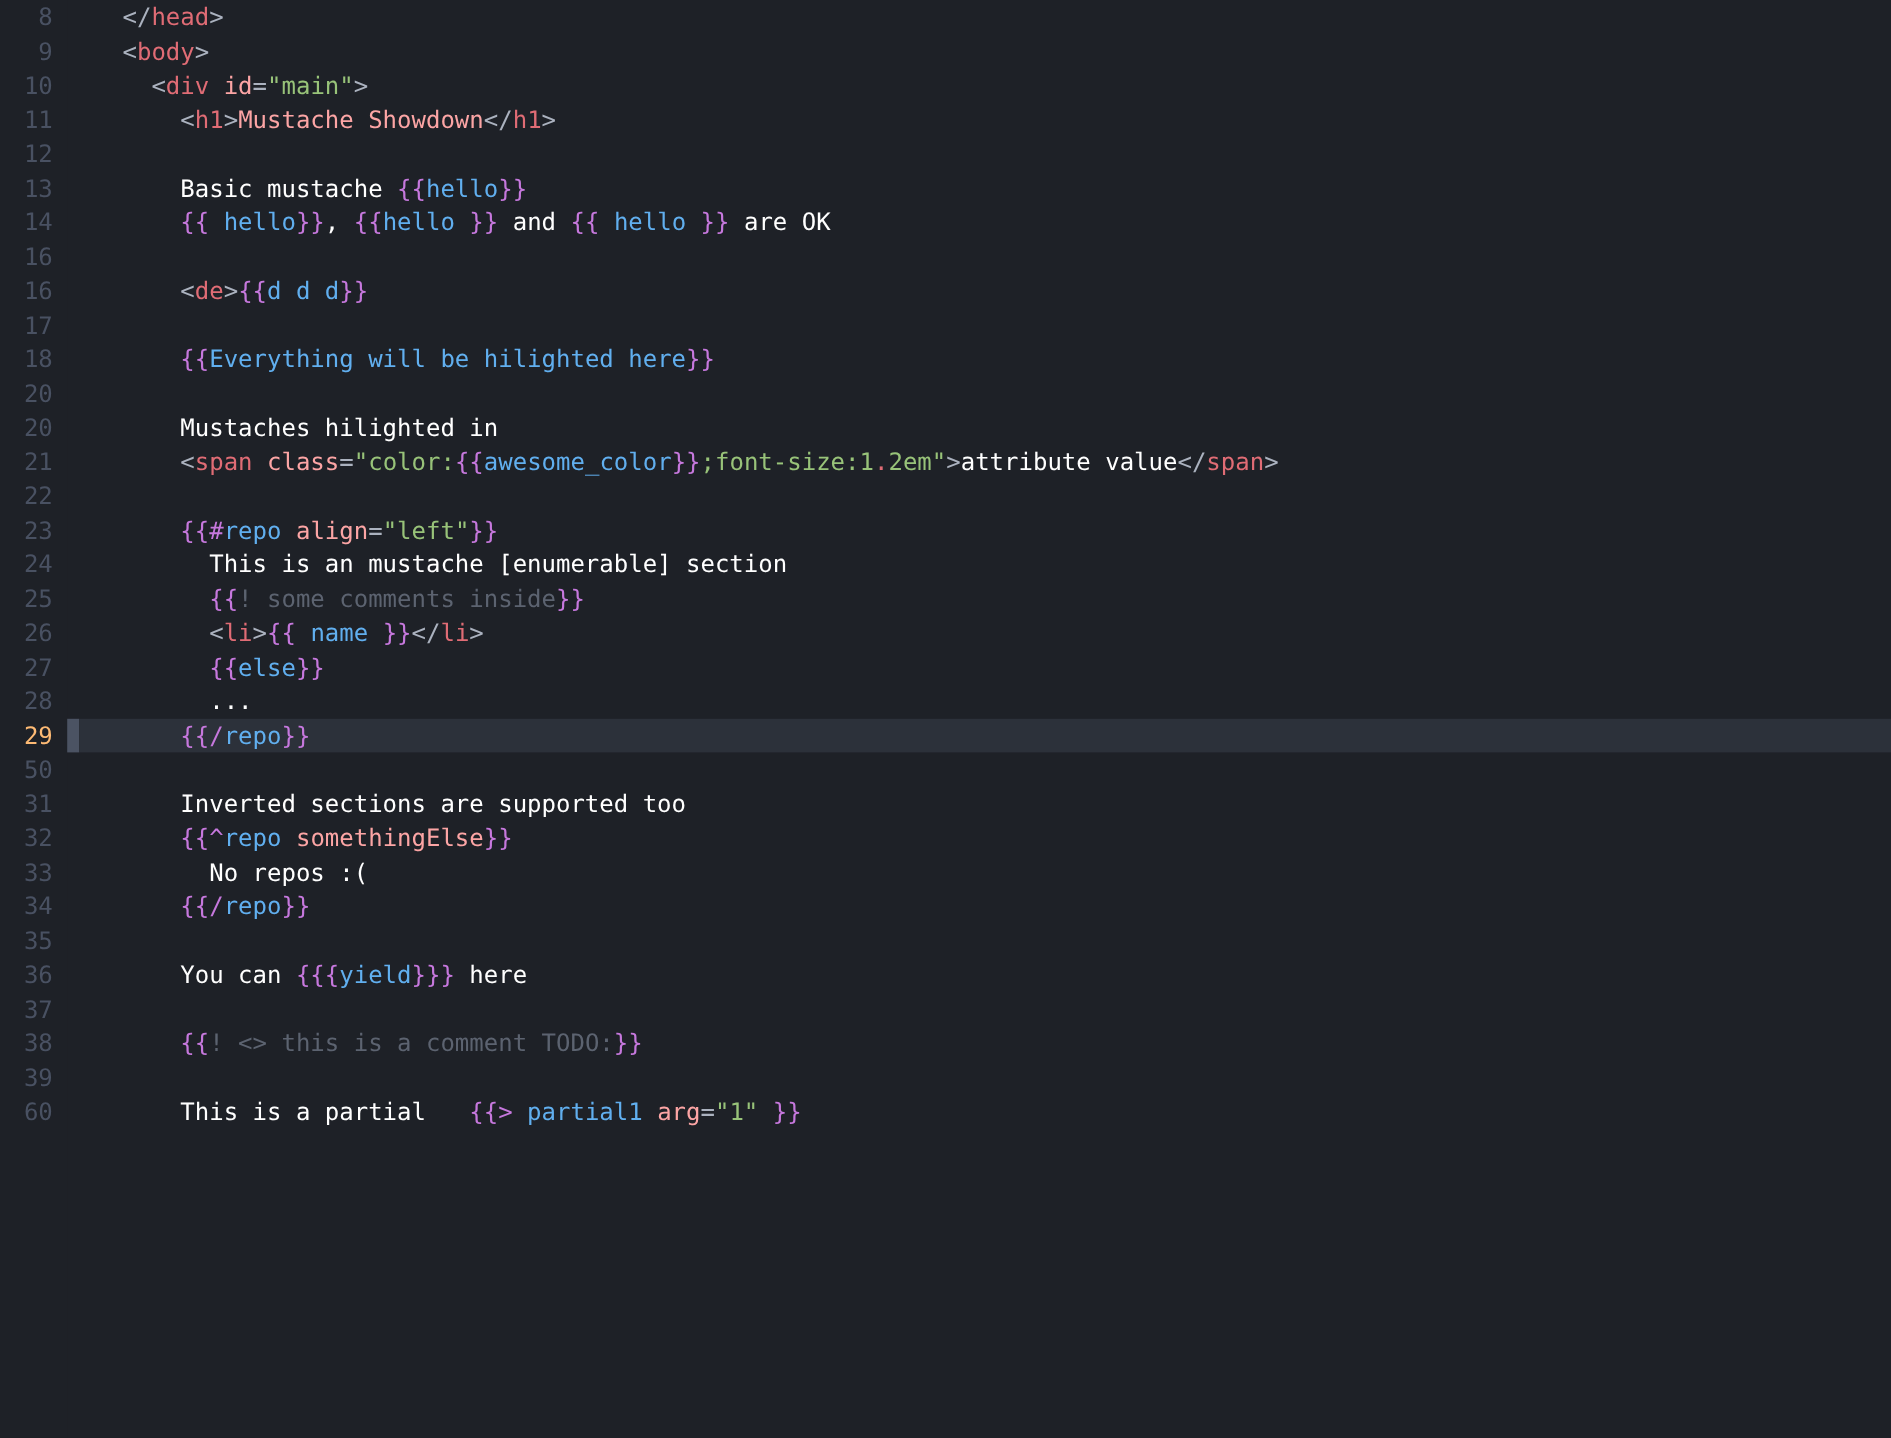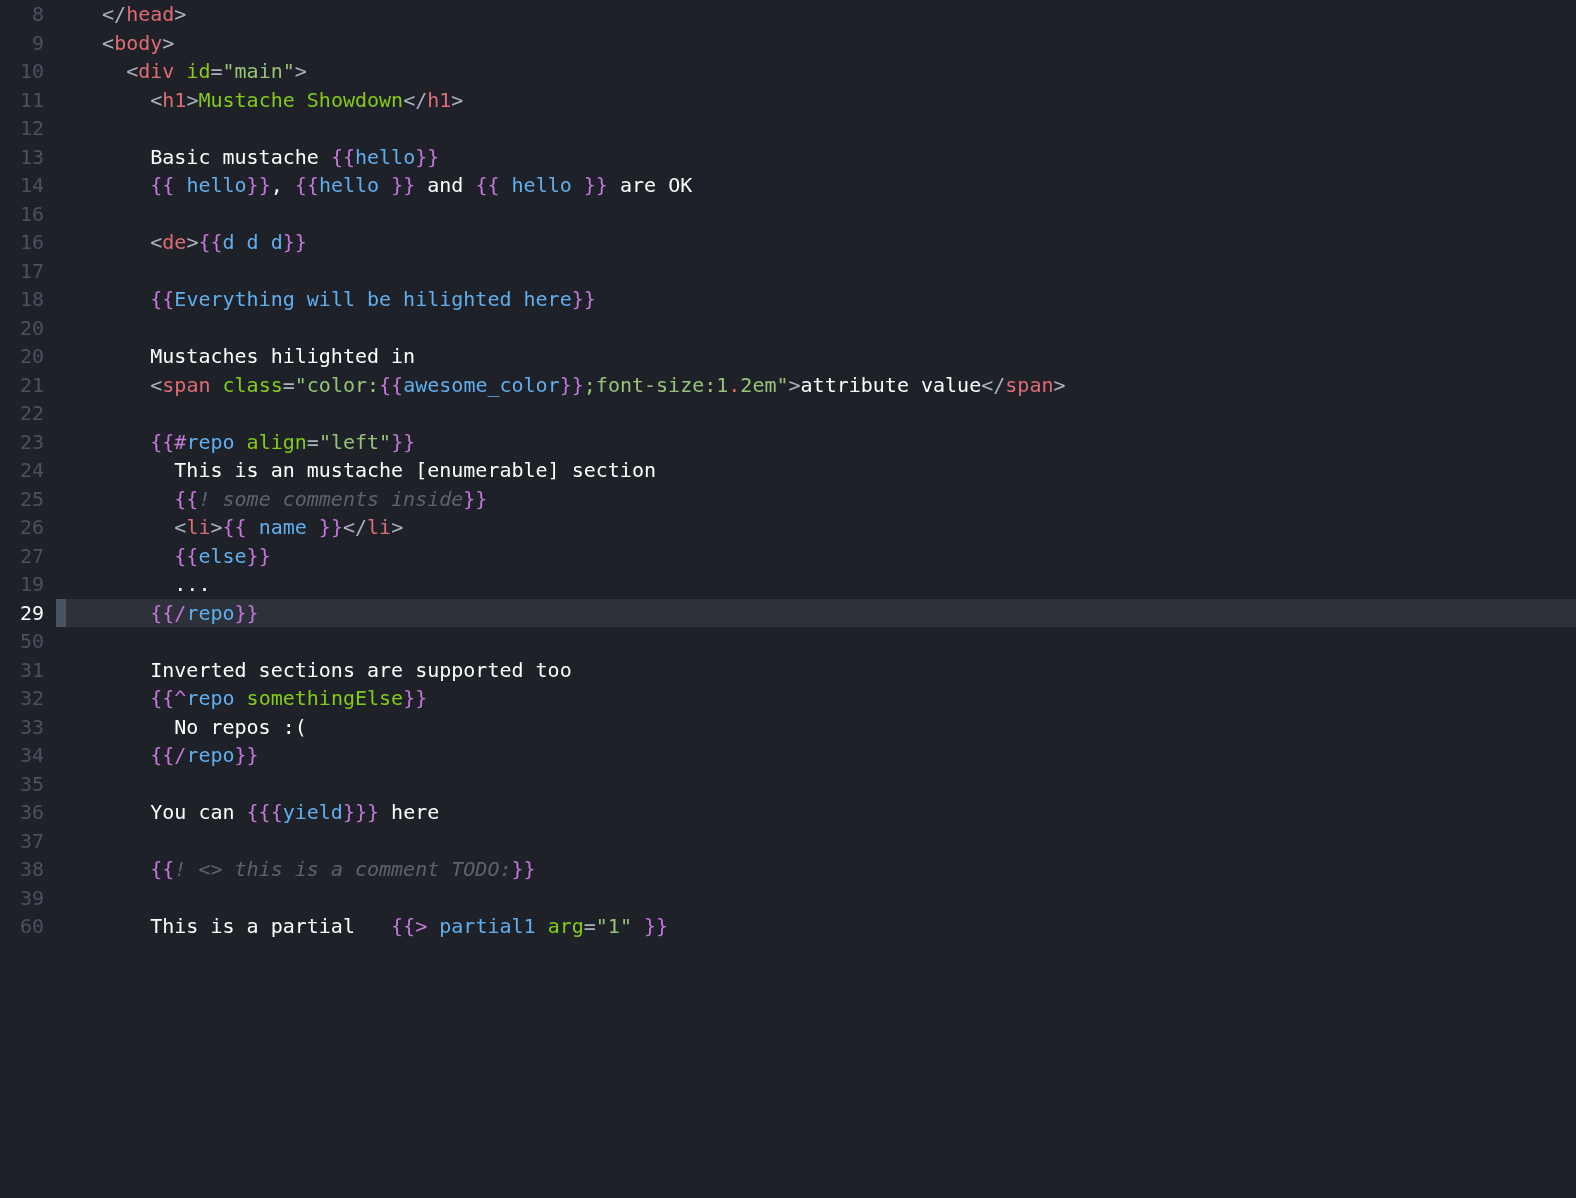--- a/index.html
+++ b/index.html
@@ -19,21 +19,21 @@
     .gutter {
       background: #1e2127;
       width: 56px;
       text-align: right;
       padding-right: 12px;
       color: #495162;
       user-select: none;
       flex-shrink: 0;
     }
     .gutter .current {
-      color: #ffffff;
+      color: #fdba74;
     }
     .code {
       flex: 1;
       color: #abb2bf;
       white-space: pre;
       position: relative;
     }
     .marker-col {
       width: 10px;
       flex-shrink: 0;
@@ -50,25 +50,25 @@
     }
     .marker-line {
       height: 28.5px;
     }
     .marker-line.current {
       background: #4b5363;
     }
     
     .p  { color: #abb2bf; }   
     .t  { color: #e06c75; }   
-    .a  { color: #84cc16; }   
+    .a  { color: #fca5a5; }   
     .s  { color: #98c379; }   
     .m  { color: #c678dd; }   
     .v  { color: #61afef; }   
-    .c  { color: #5c6370; font-style: italic; }   
+    .c  { color: #5c6370; }   
     .txt{ color: #ffffff; }
     .mk { color: #c678dd; }   
   </style>
 </head>
 <body>
 
 <div class="editor">
   <div class="gutter">
       <div class="gutter-line">8</div>
       <div class="gutter-line">9</div>
@@ -83,21 +83,21 @@
       <div class="gutter-line">18</div>
       <div class="gutter-line">20</div>
       <div class="gutter-line">20</div>
       <div class="gutter-line">21</div>
       <div class="gutter-line">22</div>
       <div class="gutter-line">23</div>
       <div class="gutter-line">24</div>
       <div class="gutter-line">25</div>
       <div class="gutter-line">26</div>
       <div class="gutter-line">27</div>
-      <div class="gutter-line">19</div>
+      <div class="gutter-line">28</div>
       <div class="gutter-line current">29</div>
       <div class="gutter-line">50</div>
       <div class="gutter-line">31</div>
       <div class="gutter-line">32</div>
       <div class="gutter-line">33</div>
       <div class="gutter-line">34</div>
       <div class="gutter-line">35</div>
       <div class="gutter-line">36</div>
       <div class="gutter-line">37</div>
       <div class="gutter-line">38</div>

